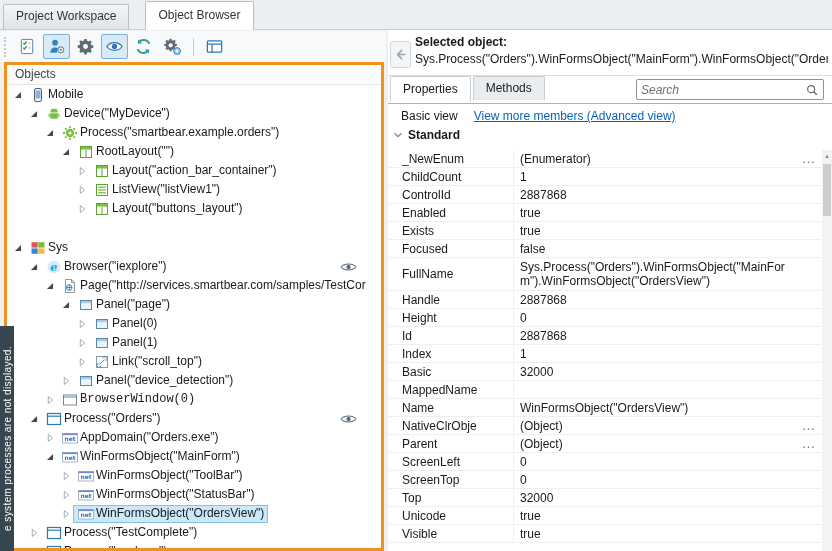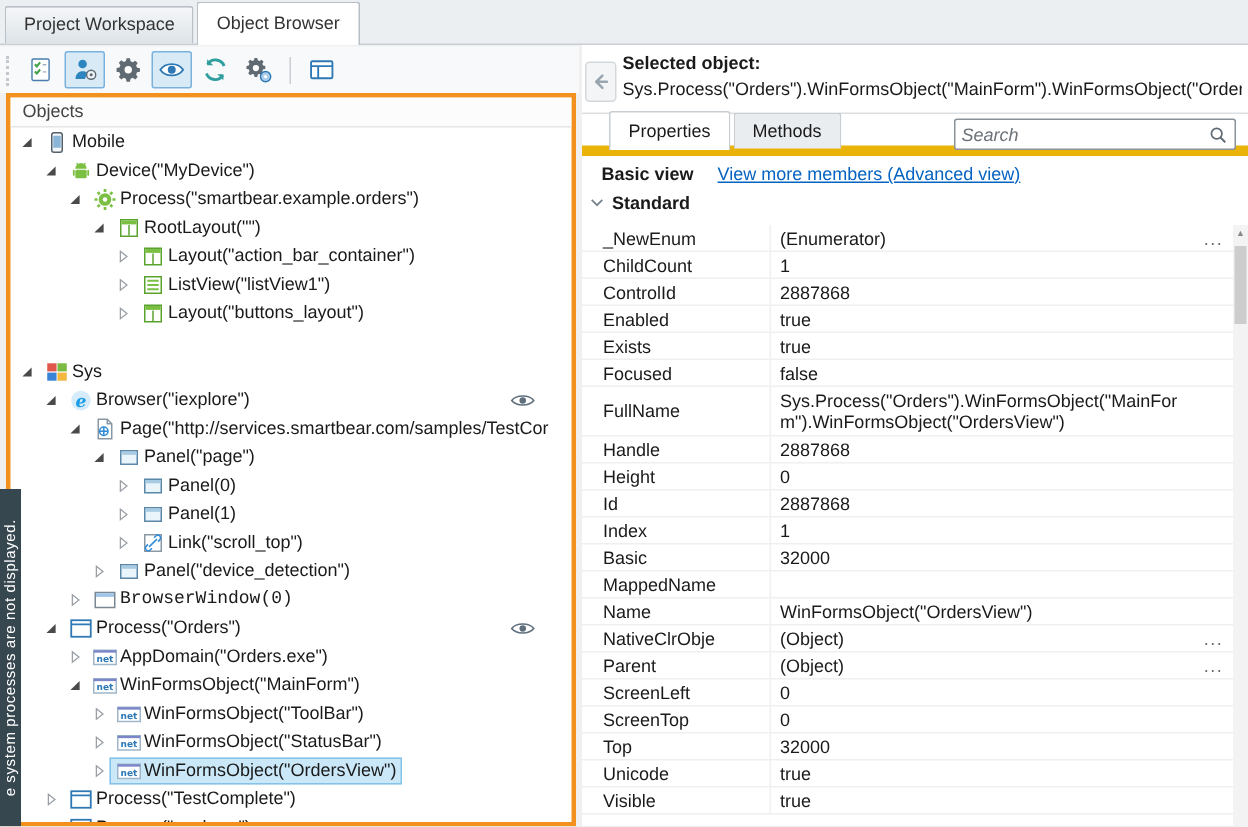--- a/index.html
+++ b/index.html
@@ -4,21 +4,21 @@
 <style>
   *{margin:0;padding:0;box-sizing:border-box}
   html,body{background:#e8e8e8}
   .screen{position:relative;width:832px;height:551px;background:#f0f0f0;overflow:hidden;
           font-family:"Liberation Sans",sans-serif;font-size:12px;color:#1a1a1a}
 
   
   .tabstrip{position:absolute;left:0;top:0;width:100%;height:30px;background:#eceff2;
             border-bottom:1px solid #c9ced3;display:flex;align-items:flex-end;padding-left:3px}
   .wtab{height:25px;line-height:23px;padding:0 12px;border:1px solid #b9bfc6;border-bottom:none;
-        background:linear-gradient(#f4f6f8,#dde3e8);margin-right:2px;border-radius:2px 2px 0 0;color:#333;cursor:default}
+        background:linear-gradient(#f4f6f8,#dde3e8);margin-right:16px;border-radius:2px 2px 0 0;color:#333;cursor:default}
   .wtab.active{background:#fff;height:29px;line-height:27px;margin-bottom:-1px}
 
   
   .toolbar{position:absolute;left:0;top:31px;width:386px;height:31px;background:#f7f9fa;
            display:flex;align-items:center;padding-left:4px;gap:2px}
   .tgrip{width:4px;height:20px;border-left:2px dotted #c2c8cd;margin-right:4px}
   .tbtn{width:27px;height:25px;display:flex;align-items:center;justify-content:center;
         border:1px solid transparent;border-radius:2px}
   .tbtn.pressed{background:#d9eaf7;border-color:#7ab2dd}
   .tsep{width:1px;height:18px;background:#c9ced3;margin:0 5px}
@@ -47,33 +47,33 @@
                   letter-spacing:.4px;white-space:nowrap}
 
   
   .right-panel{position:absolute;left:388px;top:30px;width:444px;height:521px;background:#fff;overflow:hidden}
   .sel-area{position:relative;height:46px;border-bottom:1px solid #dcdfe2;padding:5px 4px 0 27px}
   .back-btn{position:absolute;left:2px;top:11px;width:21px;height:27px;background:#f3f5f6;
             border:1px solid #d4d8db;border-radius:3px;display:flex;align-items:center;justify-content:center}
   .back-btn svg{width:15px;height:15px}
   .sel-label{font-weight:bold}
   .sel-value{margin-top:3px;white-space:nowrap;overflow:hidden}
-  .tabs-row{position:relative;height:28px;border-bottom:7px solid #eab308;padding-left:18px;
-            display:flex;align-items:center}
+  .tabs-row{position:relative;height:28px;border-bottom:1px solid #eab308;padding-left:2px;
+            display:flex;align-items:flex-start}
   .dtab{height:24px;line-height:22px;padding:0 12px;border:1px solid #c9ced3;border-bottom:none;
         background:#e9edf0;margin-right:2px;border-radius:2px 2px 0 0}
   .dtab.active{background:#fff;height:26px;line-height:24px;margin-bottom:-1px}
   .searchbox{position:absolute;right:8px;top:3px;width:188px;height:21px;border:1px solid #8a9299;
              border-radius:2px;background:#fff;display:flex;align-items:center;padding:0 4px}
   .searchbox input{flex:1;border:none;outline:none;font:12px "Liberation Sans",sans-serif;min-width:0}
   .searchbox input::placeholder{font-style:italic;color:#6b7278}
   .searchbox .sicon{width:14px;height:14px;flex:0 0 14px}
   .searchbox svg{width:100%;height:100%}
   .viewbar{height:24px;display:flex;align-items:center;padding-left:13px;gap:16px}
-  .basic{font-weight:bold}
+  .basic{font-weight:normal}
   .adv-link{color:#0563c1;text-decoration:underline;cursor:pointer}
   .section-h{height:22px;display:flex;align-items:flex-start;padding-left:3px;gap:3px;font-weight:bold}
   .chev{width:14px;height:14px;display:inline-flex}
   .chev svg{width:100%;height:100%}
 
   
   .grid{position:absolute;left:0;right:10px;top:120px;bottom:0;overflow:hidden}
   .prow{display:flex;align-items:center;border-bottom:1px solid #efefef;min-height:18px}
   .pname{flex:0 0 126px;width:126px;padding-left:14px;border-right:1px solid #f0f0f0;
          align-self:stretch;display:flex;align-items:center;overflow:hidden;white-space:nowrap}

